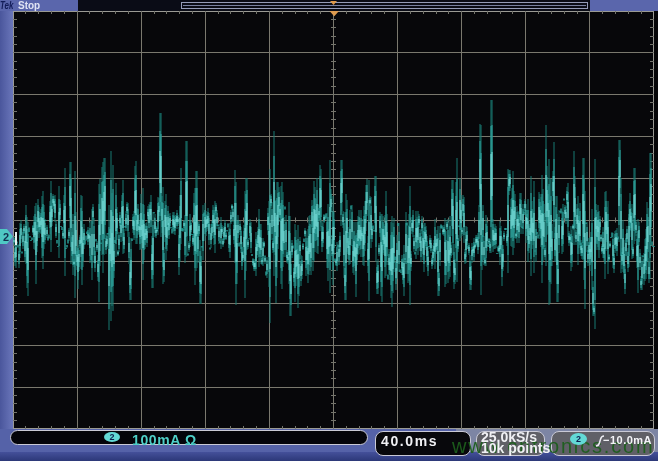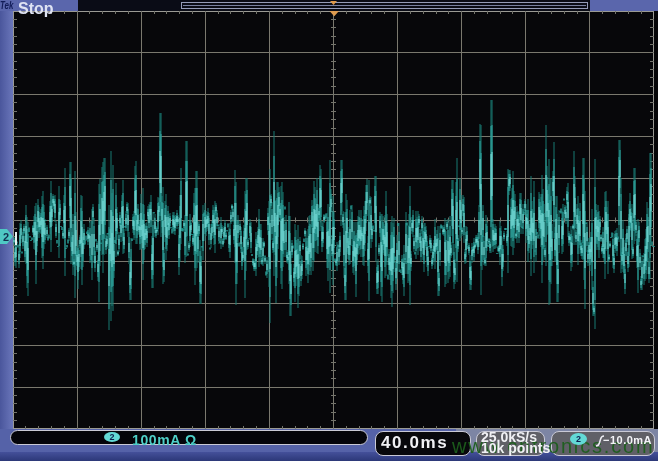--- a/index.html
+++ b/index.html
@@ -4,29 +4,29 @@
 font-family:"Liberation Sans",sans-serif;}
 .abs{position:absolute;}
 #topbar{left:0;top:0;width:658px;height:11px;background:#5a66ac;}
 #topblack{left:78px;top:0;width:512px;height:11px;background:#0a0c16;}
 #leftstrip{left:0;top:11px;width:13px;height:418px;background:linear-gradient(90deg,#4a569c,#6a76ba);}
 #botstrip{left:0;top:429px;width:658px;height:32px;background:#5562a8;}
 #botdark{left:0;top:452px;width:658px;height:9px;background:linear-gradient(180deg,#44509a,#2c3878);}
 #rpanel{left:456px;top:429px;width:202px;height:26px;background:#7d85a4;}
 #tek{left:0px;top:0px;width:18px;color:#121c58;font-size:10px;font-weight:bold;font-style:italic;
 transform:scaleX(0.8);transform-origin:0 0;}
-#stop{left:18px;top:0px;color:#dfe3f3;font-size:16px;font-weight:bold;letter-spacing:0px;}
+#stop{left:18px;top:0px;color:#dfe3f3;font-size:10px;font-weight:bold;letter-spacing:0px;}
 #pill{left:10px;top:430px;width:356px;height:13px;background:#04040a;border:1px solid #c9c9d6;border-radius:8px;}
 #pilltxt{left:132px;top:432px;color:#4ecfc8;font-size:14px;font-weight:bold;letter-spacing:0.6px;}
 .ell{width:16px;height:10px;background:#63d9d6;border-radius:50%;color:#0e2050;
 font-size:9px;font-weight:bold;text-align:center;line-height:10px;}
 #ell1{left:104px;top:432px;}
 #ell2{left:570px;top:433px;width:17px;height:12px;line-height:12px;}
 #b40{left:375px;top:431px;width:94px;height:23px;background:#08080c;border:1px solid #c9c9d6;border-radius:8px;}
-#t40{left:381px;top:433px;color:#f0f0f4;font-size:17px;font-weight:bold;letter-spacing:1.6px;}
+#t40{left:381px;top:433px;color:#f0f0f4;font-size:14px;font-weight:bold;letter-spacing:1.6px;}
 #b25{left:476px;top:431px;width:67px;height:23px;background:#606067;border:1px solid #c9c9d6;border-radius:8px;}
 #t25{left:481px;top:432px;color:#f0f0f4;font-size:14px;font-weight:bold;line-height:10.5px;}
 #btr{left:551px;top:431px;width:102px;height:23px;background:#606067;border:1px solid #c9c9d6;border-radius:8px;}
 #ttr{left:603px;top:434px;color:#f4f4f8;font-size:11px;font-weight:bold;letter-spacing:0.5px;}
 #slope{left:595px;top:433px;}
 #wm{left:452px;top:435px;color:rgba(28,94,28,0.95);font-size:20px;font-weight:normal;letter-spacing:1.85px;}
 </style></head><body>
 <div class="abs" id="topbar"></div>
 <div class="abs" id="topblack"></div>
 <div class="abs" id="leftstrip"></div>

